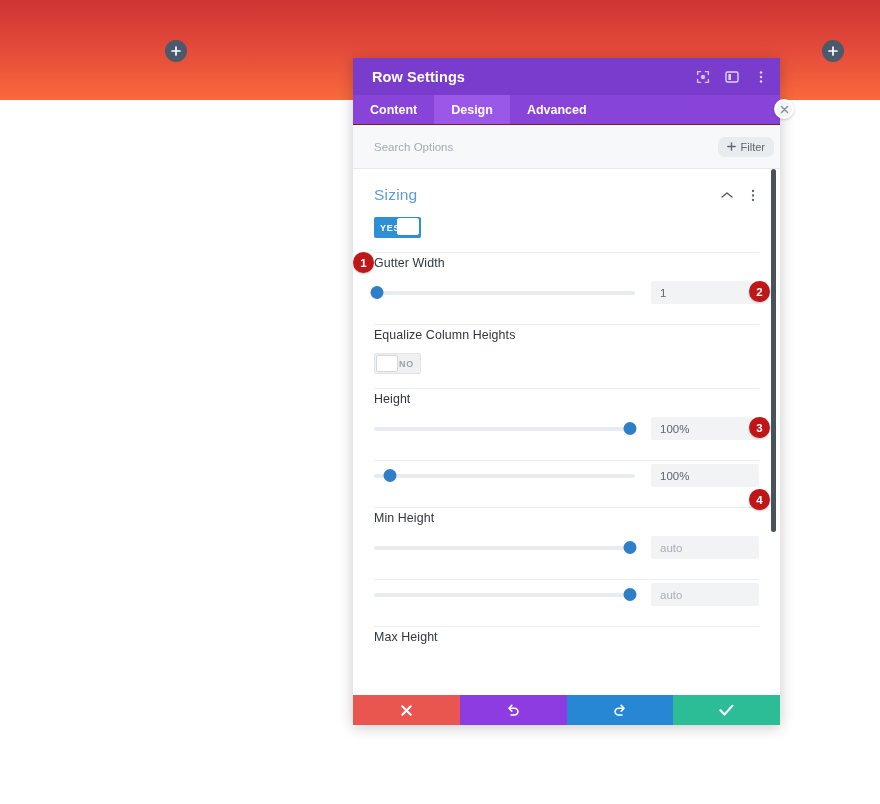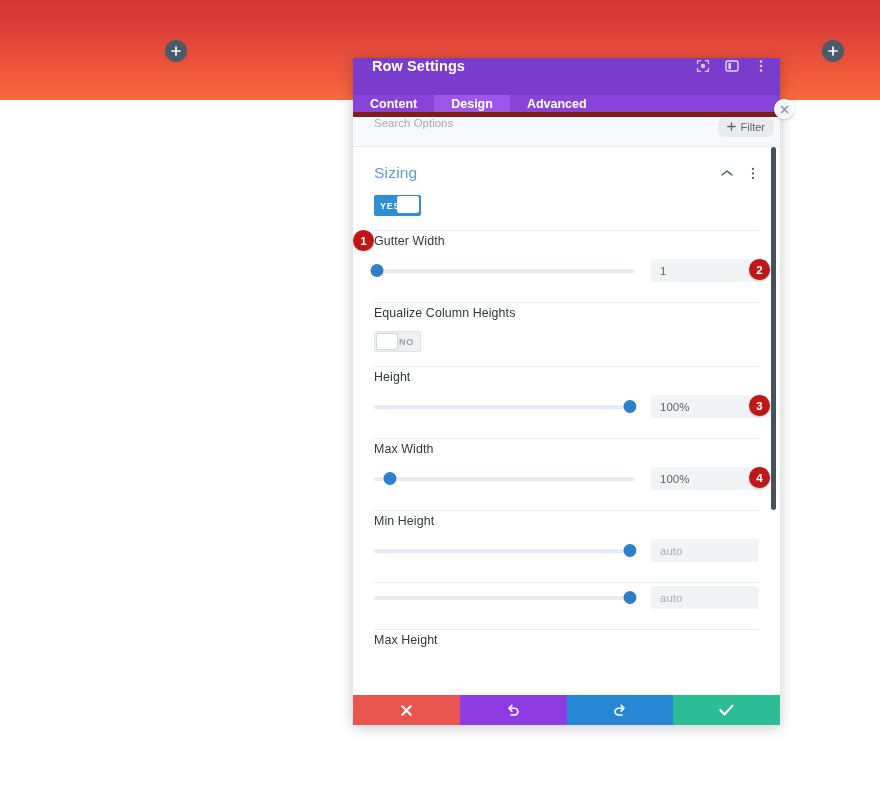--- a/index.html
+++ b/index.html
@@ -28,45 +28,45 @@
   .modal {
     position: absolute; left: 353px; top: 58px;
     width: 427px; height: 667px;
     background: #fff;
     box-shadow: 0 2px 14px rgba(0,0,0,.22);
     display: flex; flex-direction: column;
     overflow: hidden;
   }
   .modal-header {
     height: 37px; background: #7a3ccd;
-    display: flex; align-items: flex-start;
+    display: flex; align-items: center;
     padding: 0 12px 0 19px;
     position: relative; flex: 0 0 auto;
   }
   .modal-title {
     color: #fff; font-size: 14.5px; font-weight: bold; letter-spacing: .1px;
     flex: 1 1 auto;
   }
   .hdr-icons { display: flex; align-items: center; gap: 14px; }
   .hdr-icon { width: 15px; height: 15px; display: flex; align-items: center; justify-content: center; cursor: pointer; }
 
   .tabbar {
-    height: 22px; background: #8843d8; display: flex; flex: 0 0 auto;
-    border-bottom: 5px solid #7f1d1d;
+    height: 30px; background: #8843d8; display: flex; flex: 0 0 auto;
+    border-bottom: 1px solid #7f1d1d;
   }
   .tab {
     display: flex; align-items: center; justify-content: center;
     color: #fff; font-size: 12.5px; font-weight: bold;
     cursor: pointer; padding: 0 17px; min-width: 74px;
   }
   .tab.active { background: #9b57e8; }
 
   .searchbar {
-    height: 30px; background: #f7f8f9; border-bottom: 1px solid #e7e9ec;
-    display: flex; align-items: flex-start; padding: 0 6px 0 21px; flex: 0 0 auto;
+    height: 44px; background: #f7f8f9; border-bottom: 1px solid #e7e9ec;
+    display: flex; align-items: center; padding: 0 6px 0 21px; flex: 0 0 auto;
     position: relative;
   }
   .search-input {
     flex: 1 1 auto; border: none; outline: none; background: transparent;
     font-family: "Liberation Sans", sans-serif; font-size: 11.5px; color: #6b7378;
   }
   .search-input::placeholder { color: #a3abb1; }
   .filter-btn {
     display: flex; align-items: center; gap: 5px;
     background: #e9ecef; color: #5d666c; font-size: 11px;
@@ -286,21 +286,20 @@
             <div class="slider-wrap">
               <div class="slider-track"></div>
               <div class="slider-handle" style="left:98%;"></div>
             </div>
             <input class="val-input" type="text" value="100%" style="">
           </div>
           <div class="sep"></div>
         </div>
 
         <div class="field">
-          <div class="field-label">Max Width</div>
           <div class="badge" style="right:10px; top:25px;">4</div>
           <div class="slider-row">
             <div class="slider-wrap">
               <div class="slider-track"></div>
               <div class="slider-handle" style="left:6%;"></div>
             </div>
             <input class="val-input" type="text" value="100%" style="">
           </div>
           <div class="sep"></div>
         </div>

